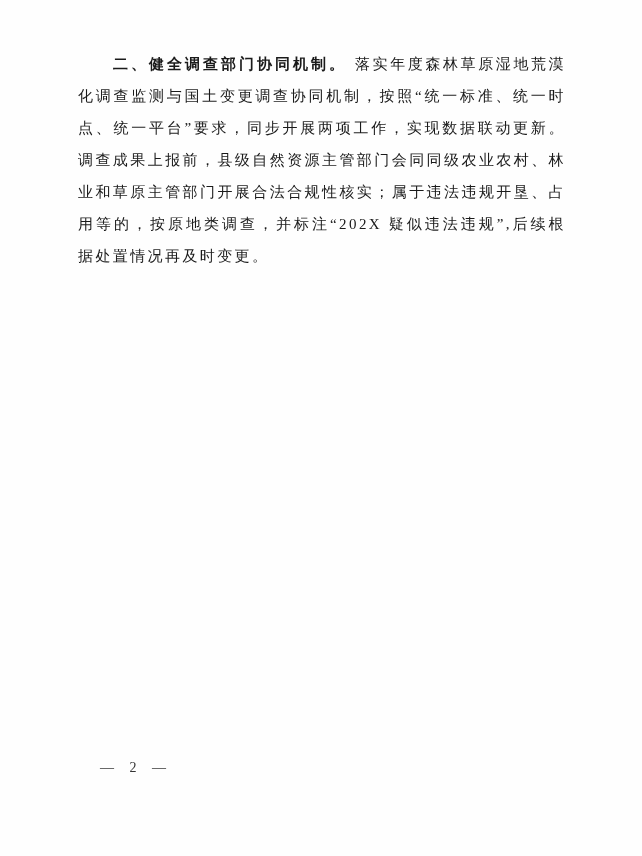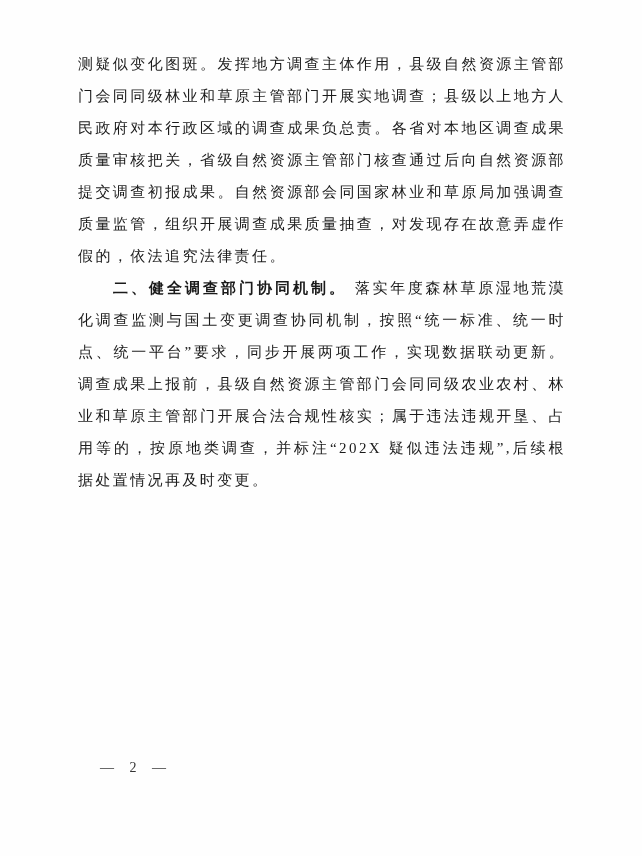--- a/index.html
+++ b/index.html
@@ -48,23 +48,20 @@
     letter-spacing: 6px;
     color: #333333;
   }
 </style>
 </head>
 <body>
 
 <div class="page">
   <div class="content">
 
-    <p class="para">
-      <span>测疑似变化图斑。发挥地方调查主体作用，县级自然资源主管部门会同同级林业和草原主管部门开展实地调查；县级以上地方人民政府对本行政区域的调查成果负总责。各省对本地区调查成果质量审核把关，省级自然资源主管部门核查通过后向自然资源部提交调查初报成果。自然资源部会同国家林业和草原局加强调查质量监管，组织开展调查成果质量抽查，对发现存在故意弄虚作假的，依法追究法律责任。</span>
-    </p>
 
     <p class="para indent">
       <span class="heading">二、健全调查部门协同机制。</span><span>落实年度森林草原湿地荒漠化调查监测与国土变更调查协同机制，按照“统一标准、统一时点、统一平台”要求，同步开展两项工作，实现数据联动更新。调查成果上报前，县级自然资源主管部门会同同级农业农村、林业和草原主管部门开展合法合规性核实；属于违法违规开垦、占用等的，按原地类调查，并标注“202X 疑似违法违规”,后续根据处置情况再及时变更。</span>
     </p>
 
 
   </div>
 
   <div class="footer">— 2 —</div>
 </div>

